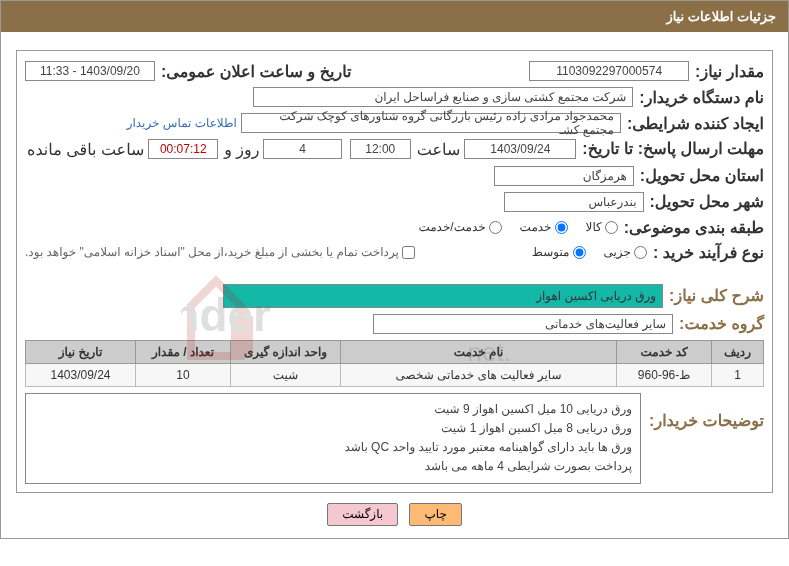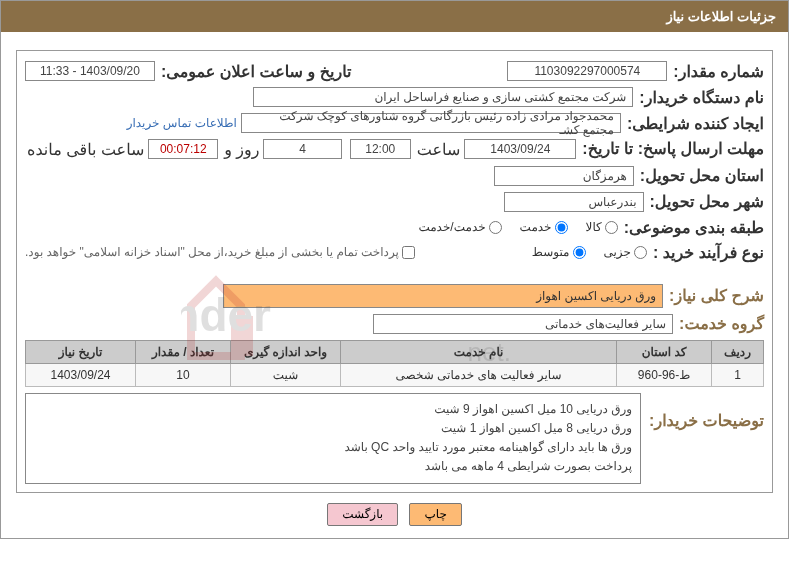--- a/index.html
+++ b/index.html
@@ -56,21 +56,21 @@
   cursor: pointer;
   font-size: 12px;
 }
 .checkbox-wrap {
   display: inline-flex;
   align-items: center;
   gap: 3px;
 }
 .desc-box {
   border: 1px solid #888;
-  background: #fdba74;
+  background: #14b8a6;
   padding: 4px 6px;
   width: 440px;
   text-align: right;
 }
 .section-title {
   font-weight: bold;
   color: #8a6f47;
   font-size: 13px;
   border-bottom: 2px solid #8a6f47;
   padding: 4px 0;
@@ -148,21 +148,21 @@
   <svg class="watermark" viewBox="0 0 430 120">
     <path d="M35 20 L60 45 L60 95 L10 95 L10 45 Z" fill="none" stroke="#b52020" stroke-width="8"></path>
     <rect x="50" y="55" width="22" height="40" fill="#b52020"></rect>
     <text x="90" y="70" font-size="46" font-weight="bold" fill="#555" font-family="Arial">AriaTender</text>
     <text x="330" y="100" font-size="26" fill="#555" font-family="Arial">.net</text>
   </svg>
 
   <div class="form-body">
 
     <div class="row">
-      <span class="label">شماره مقدار:</span>
+      <span class="label">مقدار نیاز:</span>
       <span class="field" style="width:160px;text-align:center;justify-content:center">1103092297000574</span>
       <span class="spacer"></span>
       <span class="label">تاریخ و ساعت اعلان عمومی:</span>
       <span class="field" style="width:130px;text-align:center;justify-content:center">1403/09/20 - 11:33</span>
     </div>
 
     <div class="row">
       <span class="label">نام دستگاه خریدار:</span>
       <span class="field" style="width:380px">شرکت مجتمع کشتی سازی و صنایع فراساحل ایران</span>
     </div>
@@ -240,21 +240,21 @@
 
     <div class="row">
       <span class="label" style="color:#8a6f47">گروه خدمت:</span>
       <span class="field" style="width:300px">سایر فعالیت‌های خدماتی</span>
     </div>
 
     <table class="table">
       <thead>
         <tr>
           <th style="width:45px">ردیف</th>
-          <th style="width:95px">کد استان</th>
+          <th style="width:95px">کد خدمت</th>
           <th>نام خدمت</th>
           <th style="width:110px">واحد اندازه گیری</th>
           <th style="width:95px">تعداد / مقدار</th>
           <th style="width:110px">تاریخ نیاز</th>
         </tr>
       </thead>
       <tbody id="tbody">
           <tr>
             <td>1</td>
             <td>ط-96-960</td>

